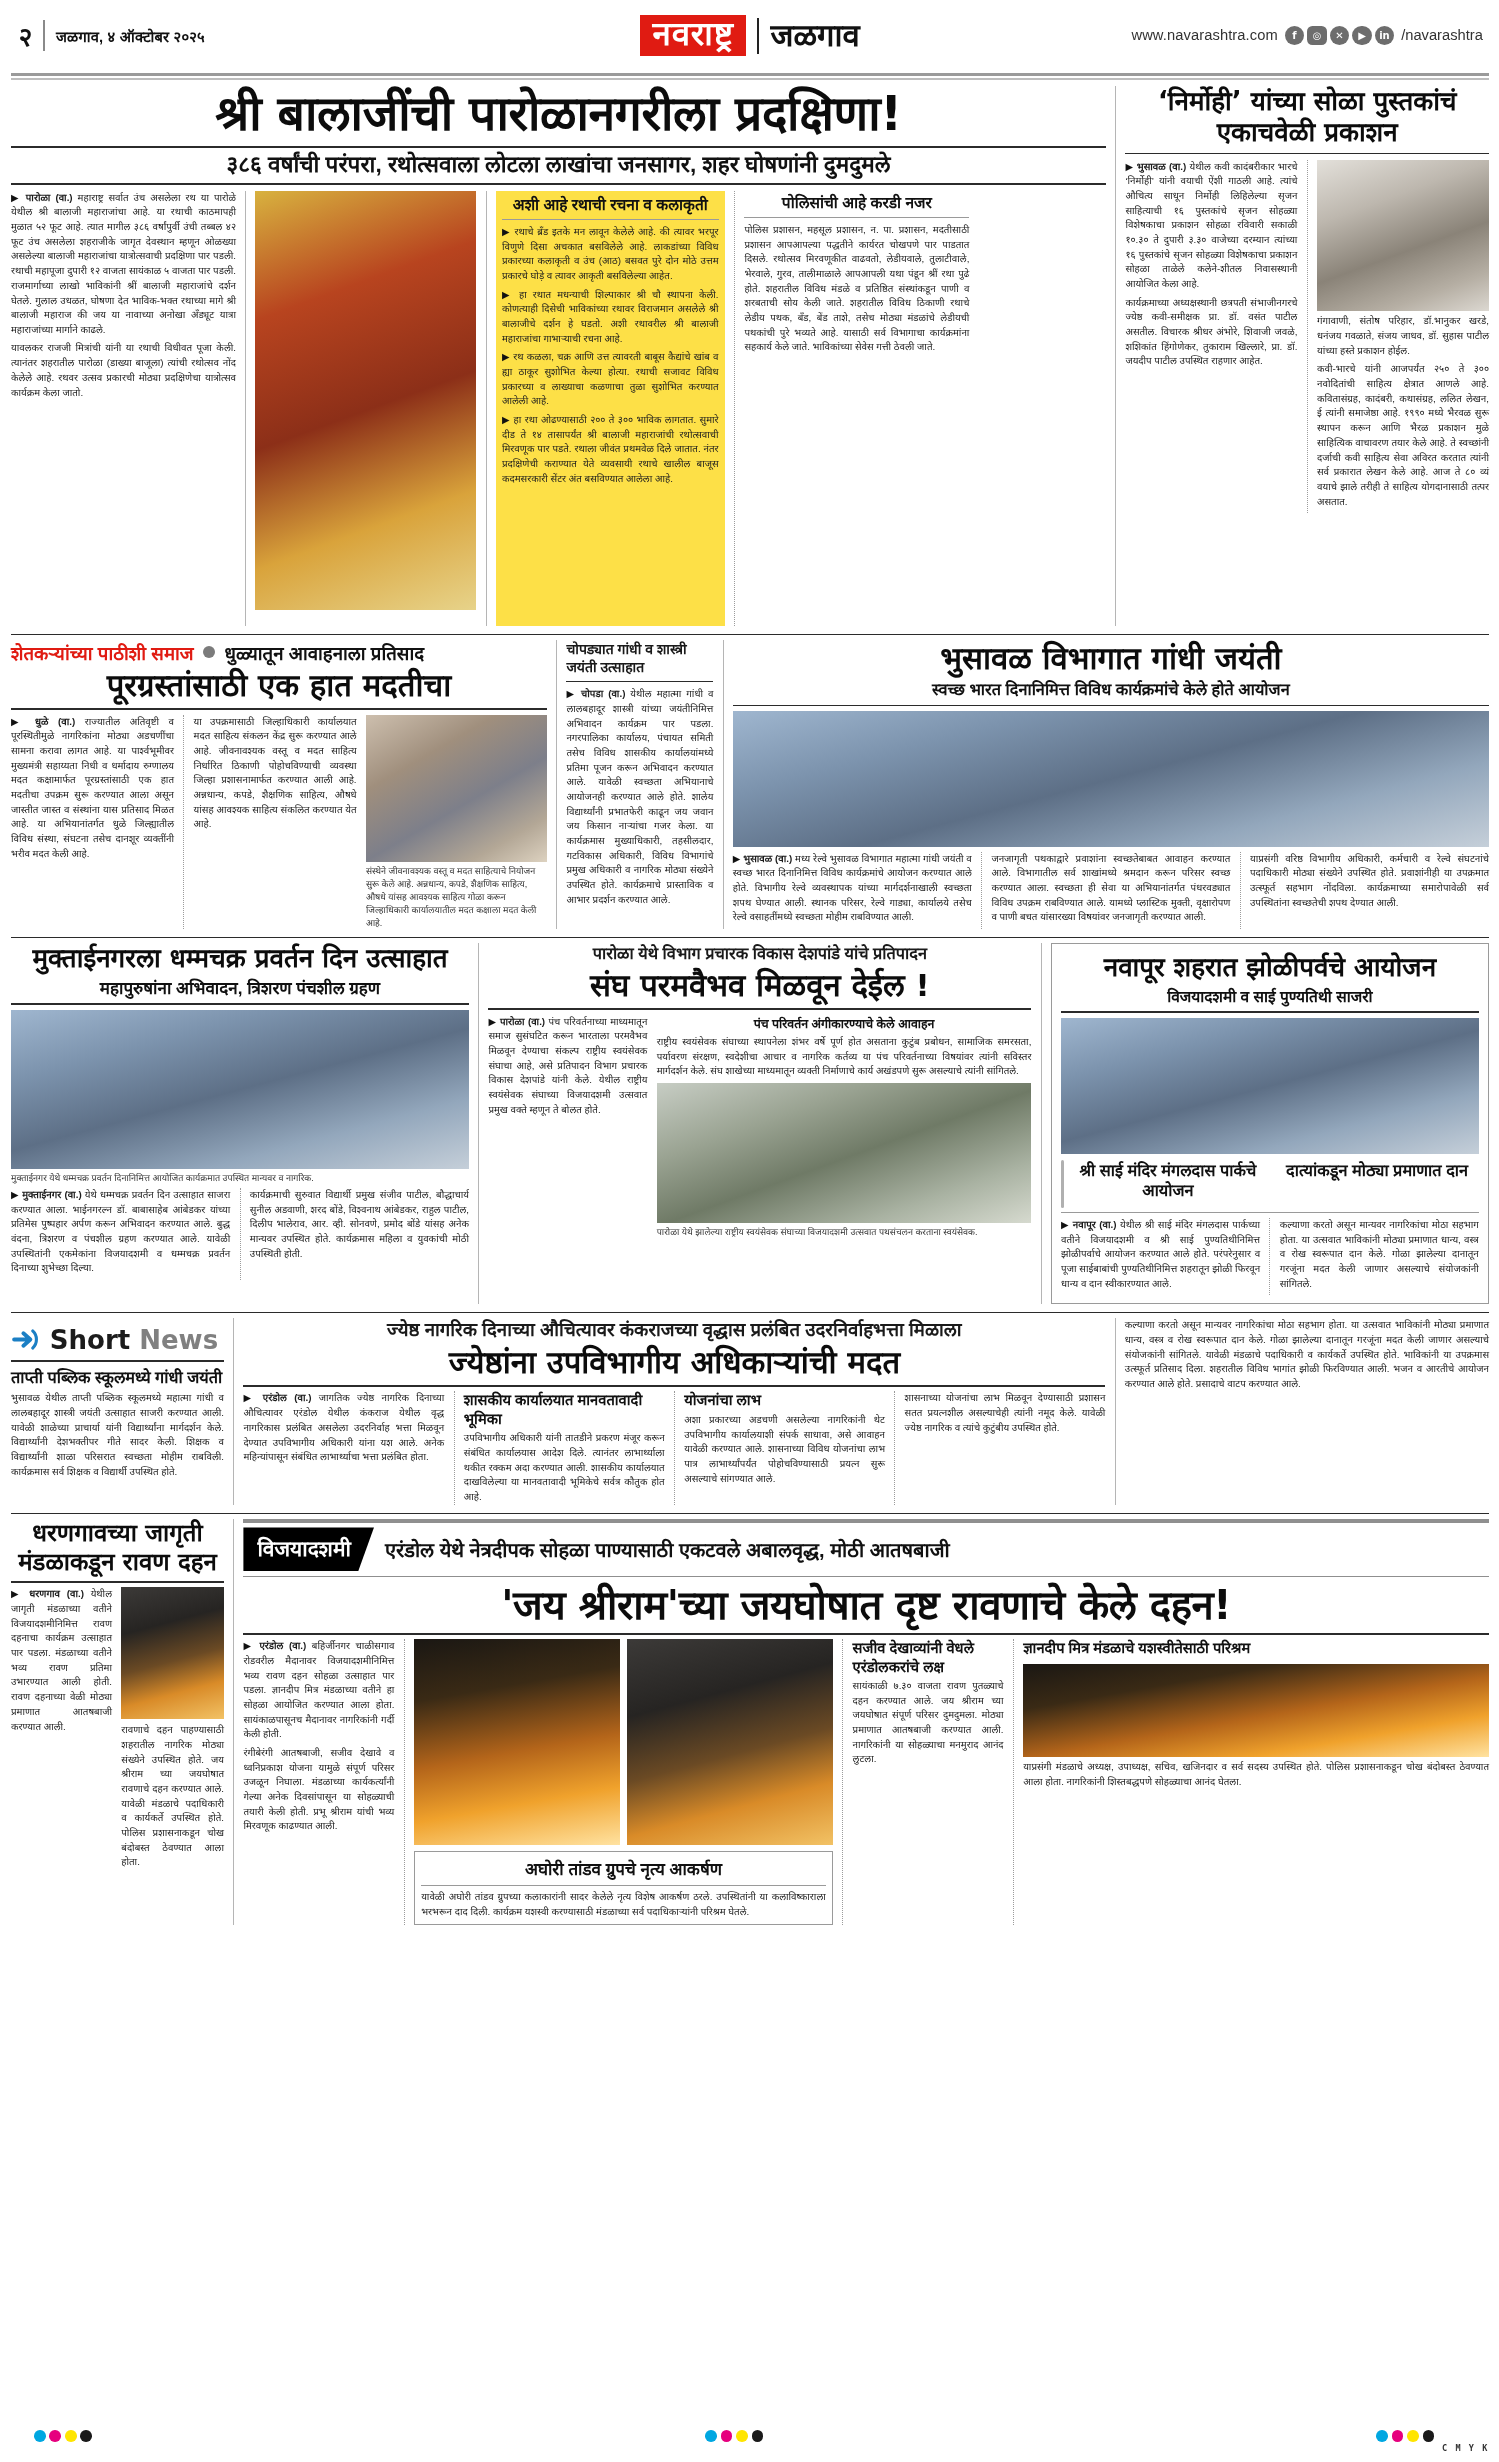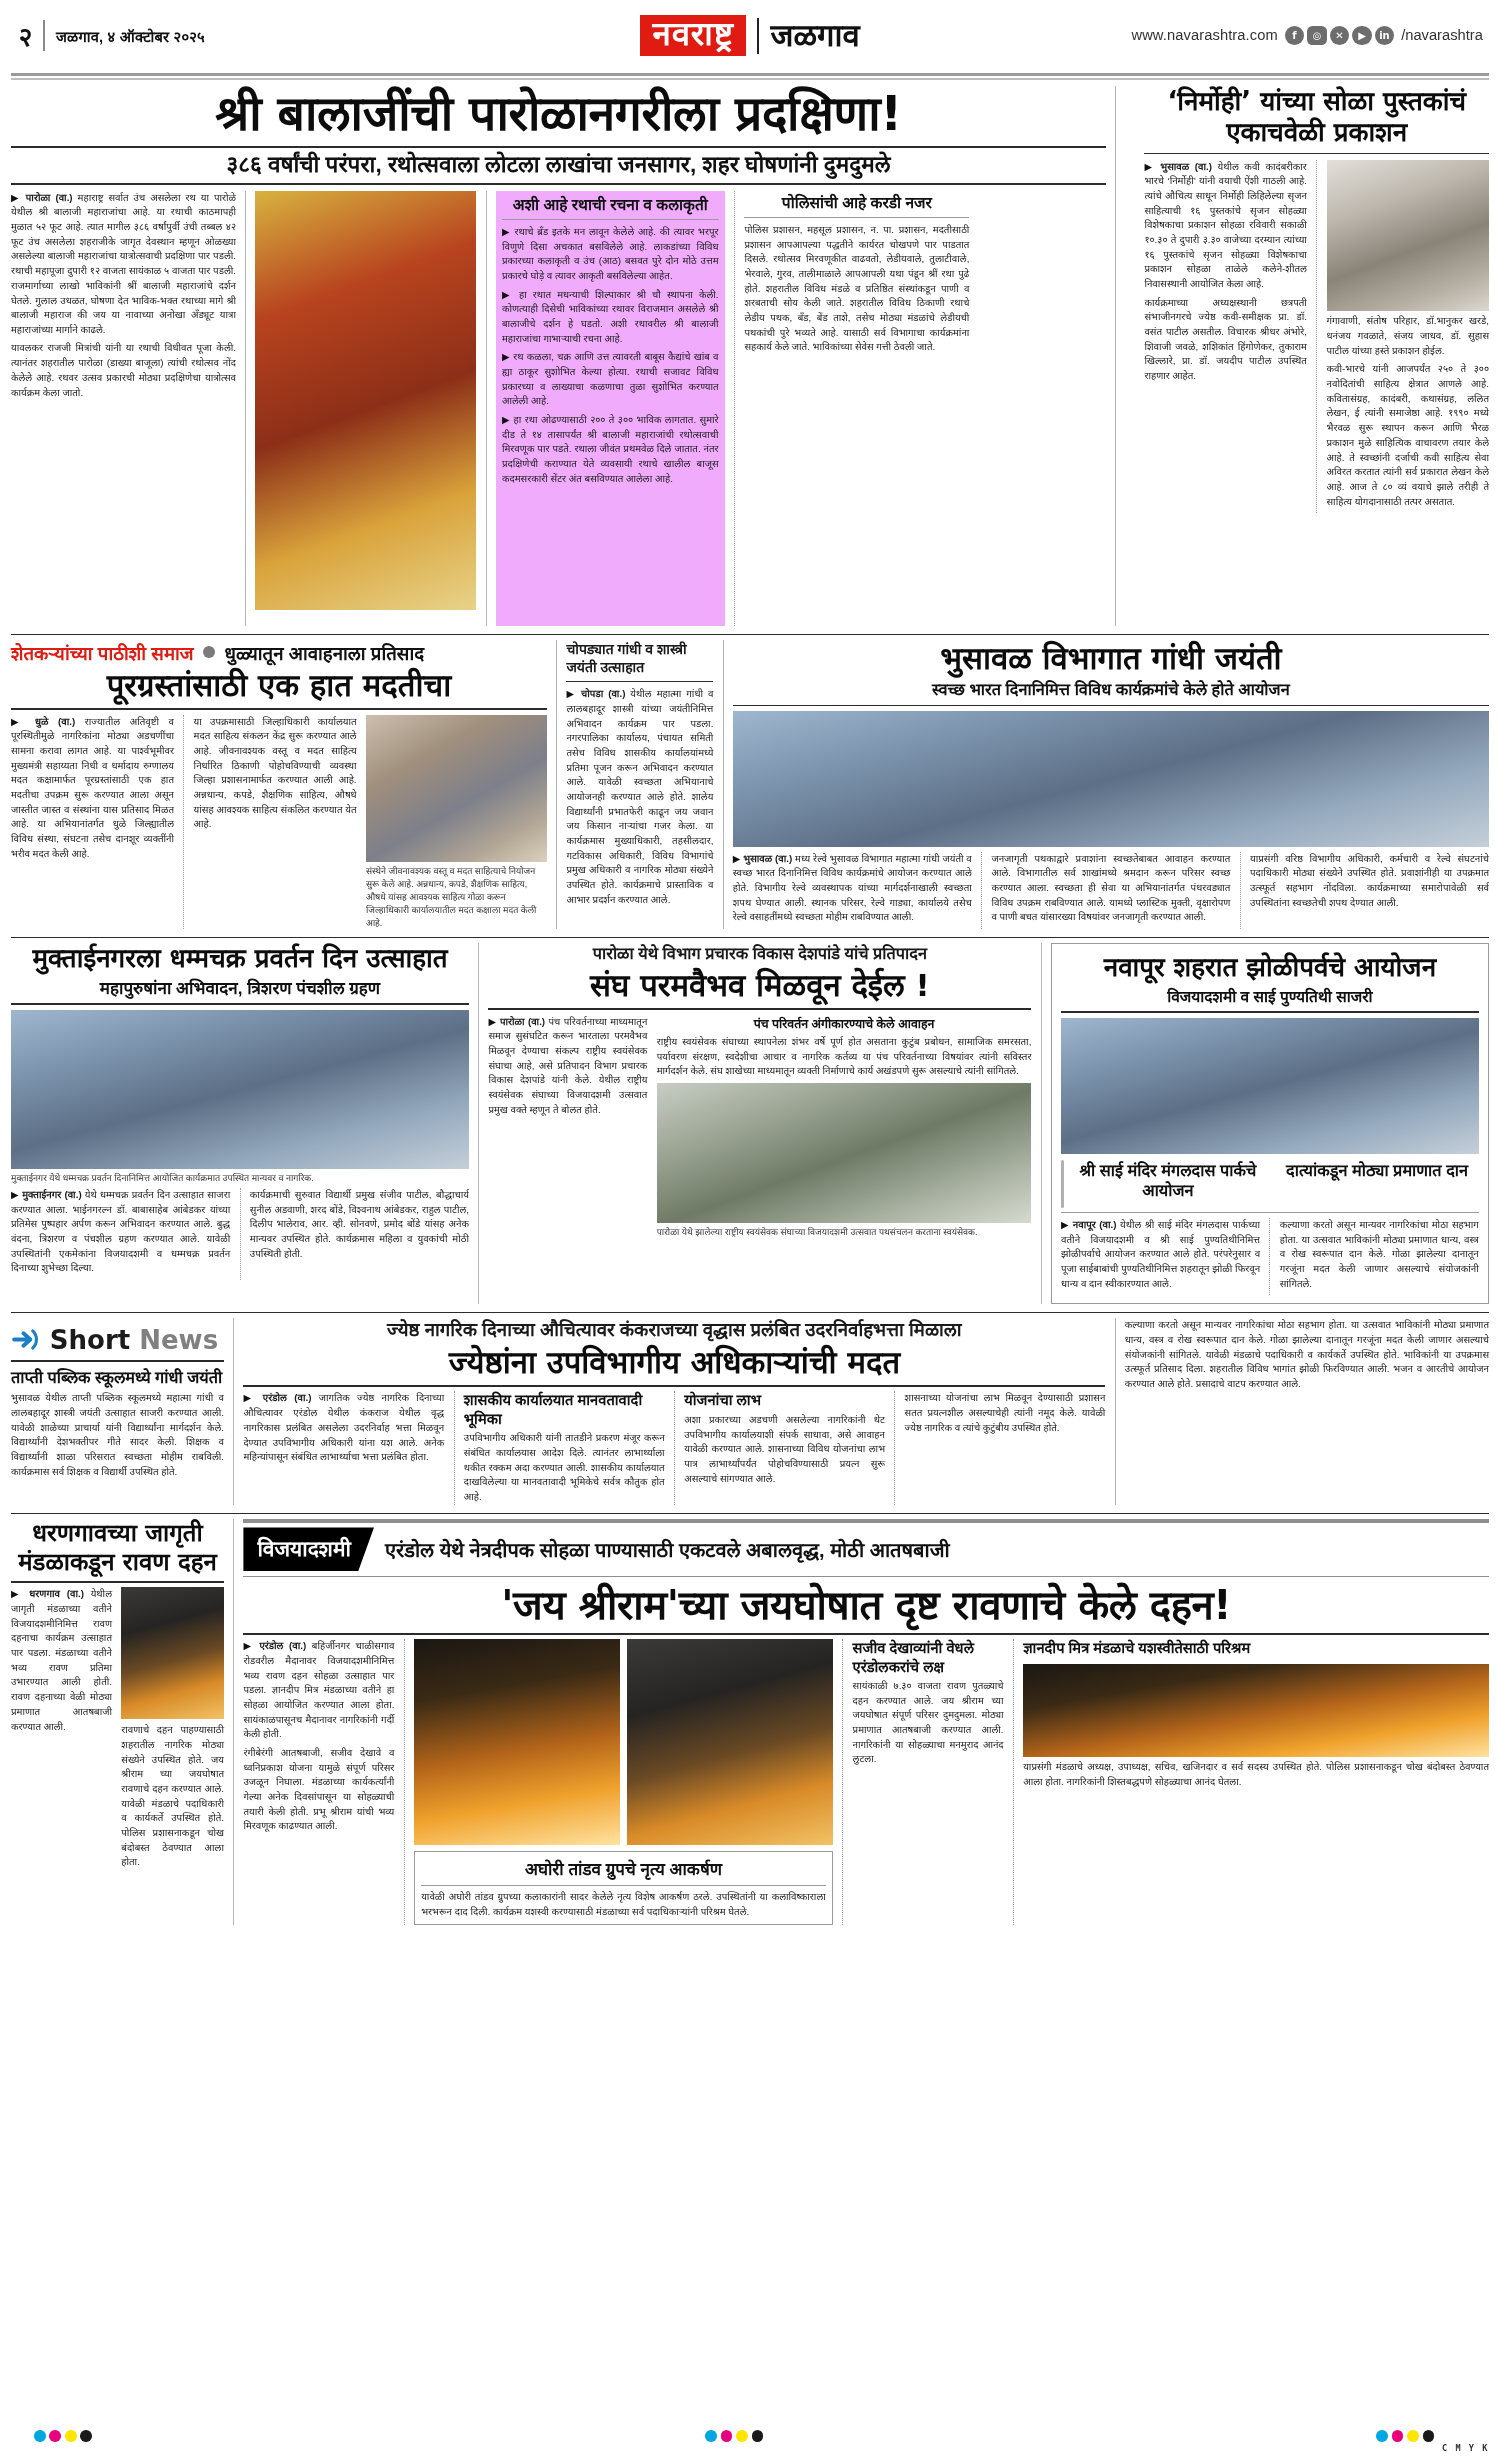--- a/index.html
+++ b/index.html
@@ -155,21 +155,21 @@
             <p>यावलकर राजजी मित्रांची यांनी या रथाची विधीवत पूजा केली. त्यानंतर शहरातील पारोळा (डाख्या बाजूला) त्यांची रथोत्सव नोंद केलेले आहे. रथवर उत्सव प्रकारची मोठ्या प्रदक्षिणेचा यात्रोत्सव कार्यक्रम केला जातो.</p>
           </div>
         </div>
         <div class="vr"></div>
 
         <div class="col" style="flex:0 0 221px;">
           <div class="photo p-temple" style="height:419px;"></div>
         </div>
         <div class="vr"></div>
 
-        <div class="col" style="flex:0 0 229px; background:#f0abfc; padding:4.7px 6.2px;">
+        <div class="col" style="flex:0 0 229px; background:#fde047; padding:4.7px 6.2px;">
           <div style="font-weight:800; font-size:15.5px; text-align:center; line-height:1.25; margin-bottom:4.7px;">अशी आहे रथाची रचना व कलाकृती</div>
           <div class="hr-thin"></div>
           <div class="body-text">
             <p><span class="arrow">▶</span> <span>रथाचे ब्रँड इतके मन लावून केलेले आहे. की त्यावर भरपूर विणुणे दिसा अचकात बसविलेले आहे. लाकडांच्या विविध प्रकारच्या कलाकृती व उंच (आठ) बसवत पुरे दोन मोठे उत्तम प्रकारचे घोड़े व त्यावर आकृती बसविलेल्या आहेत.</span></p>
             <p><span class="arrow">▶</span> <span>हा रथात मधन्याची शिल्पाकार श्री चौ स्थापना केली. कोणत्याही दिसेची भाविकांच्या रथावर विराजमान असलेले श्री बालाजीचे दर्शन हे घडतो. अशी रथावरील श्री बालाजी महाराजांचा गाभाऱ्याची रचना आहे.</span></p>
             <p><span class="arrow">▶</span> <span>रथ कळला, चक्र आणि उत्त त्यावरती बाबूस कैद्यांचे खांब व ह्या ठाकूर सुशोभित केल्या होत्या. रथाची सजावट विविध प्रकारच्या व लाख्याचा कळणाचा तुळा सुशोभित करण्यात आलेली आहे.</span></p>
             <p><span class="arrow">▶</span> <span>हा रथा ओढण्यासाठी २०० ते ३०० भाविक लागतात. सुमारे दीड ते १४ तासापर्यंत श्री बालाजी महाराजांची रथोत्सवाची मिरवणूक पार पडते. रथाला जीवंत प्रथमवेळ दिले जातात. नंतर प्रदक्षिणेची कराण्यात येते व्यवसायी रथाचे खालील बाजूस कदमसरकारी सेंटर अंत बसविण्यात आलेला आहे.</span></p>
           </div>
         </div>
         <div class="vr-dot"></div>
@@ -177,21 +177,21 @@
         <div class="col" style="flex:0 0 225px;">
           <div style="font-weight:800; font-size:15.5px; text-align:center; margin-bottom:3.9px;">पोलिसांची आहे करडी नजर</div>
           <div class="hr-thin"></div>
           <div class="body-text">पोलिस प्रशासन, महसूल प्रशासन, न. पा. प्रशासन, मदतीसाठी प्रशासन आपआपल्या पद्धतीने कार्यरत चोखपणे पार पाडतात दिसले. रथोत्सव मिरवणूकीत वाढवतो, लेडीयवाले, तुलाटीवाले, भेरवाले, गुरव, तालीमाळाले आपआपली यथा पंडून श्रीं रथा पुढे होते. शहरातील विविध मंडळे व प्रतिष्ठित संस्थांकडून पाणी व शरबताची सोय केली जाते. शहरातील विविध ठिकाणी रथाचे लेडीय पथक, बँड, बेंड ताशे, तसेच मोठ्या मंडळांचे लेडीयची पथकांची पुरे भव्यते आहे. यासाठी सर्व विभागाचा कार्यक्रमांना सहकार्य केले जाते. भाविकांच्या सेवेस गत्ती ठेवली जाते.</div>
         </div>
       </div>
     </div>
 
     <div class="vr"></div>
 
-    <div style="flex:1;margin-left:19px;">
+    <div style="flex:1;">
       <div class="hl-sec" style="text-align:center; font-size:26px;">‘निर्मोही’ यांच्या सोळा पुस्तकांचं एकाचवेळी प्रकाशन</div>
       <div class="hr1" style="margin:5.4px 0;"></div>
       <div class="cols">
         <div class="col">
           <div class="body-text">
             <p><span class="arrow">▶</span> <span class="dateline">भुसावळ (वा.)</span> येथील कवी कादंबरीकार भारचे ‘निर्मोही’ यांनी वयाची ऐंशी गाठली आहे. त्यांचे औचित्य साधून निर्मोही लिहिलेल्या सृजन साहित्याची १६ पुस्तकांचे सृजन सोहळ्या विशेषकाचा प्रकाशन सोहळा रविवारी सकाळी १०.३० ते दुपारी ३.३० वाजेच्या दरम्यान त्यांच्या १६ पुस्तकांचे सृजन सोहळ्या विशेषकाचा प्रकाशन सोहळा ताळेले कलेने-शीतल निवासस्थानी आयोजित केला आहे.</p>
             <p>कार्यक्रमाच्या अध्यक्षस्थानी छत्रपती संभाजीनगरचे ज्येष्ठ कवी-समीक्षक प्रा. डॉ. वसंत पाटील असतील. विचारक श्रीधर अंभोरे, शिवाजी जवळे, शशिकांत हिंगोणेकर, तुकाराम खिल्लारे, प्रा. डॉ. जयदीप पाटील उपस्थित राहणार आहेत.</p>
           </div>
         </div>
         <div class="vr-dot"></div>

